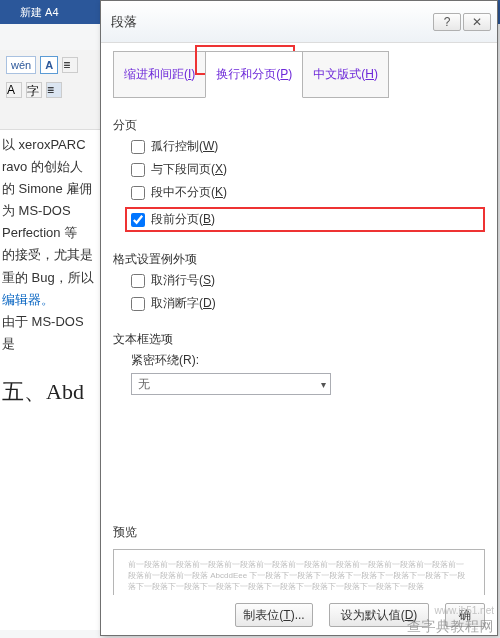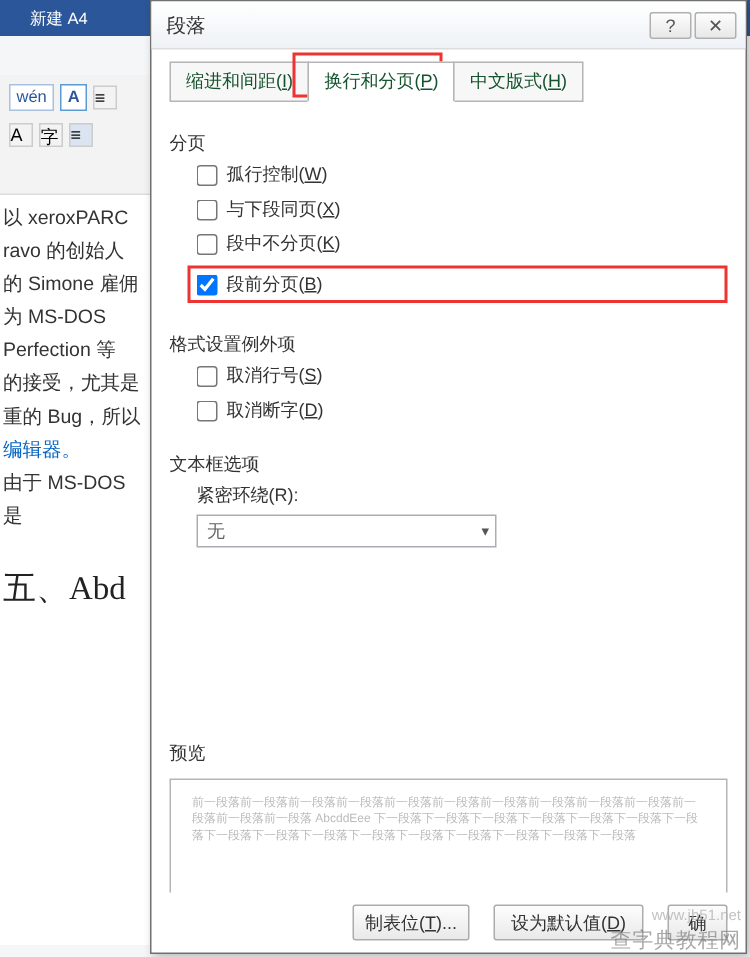--- a/index.html
+++ b/index.html
@@ -12,29 +12,29 @@
 .ribbon-body { position: absolute; top: 50px; left: 0; width: 100px; height: 80px; background: #f3f3f3; border-bottom: 1px solid #ddd; }
 .rb-row { display: flex; align-items: center; gap: 4px; padding: 6px 6px 2px 6px; }
 .rb-btn { border: 1px solid #a9c1e0; background: #fff; padding: 2px 4px; font-size: 11px; color: #2b579a; }
 .rb-icon { width: 16px; height: 16px; border: 1px solid #ccc; }
 .doc-area { position: absolute; left: 0; top: 130px; width: 100px; height: 500px; background: #fff; padding: 4px 2px; font-size: 13px; color: #333; line-height: 1.7; overflow: hidden; }
 .doc-area .link { color: #0563c1; }
 .doc-area .h { font-size: 22px; color: #222; font-family: SimHei; }
 
 
 .dialog { position: absolute; left: 100px; top: 0; width: 398px; height: 636px; background: #fff; border: 1px solid #707070; box-shadow: 2px 2px 6px rgba(0,0,0,0.25); display: flex; flex-direction: column; }
-.titlebar { height: 32px; background: linear-gradient(#fff,#eef2f6); display: flex; align-items: center; justify-content: space-between; padding: 0 6px 0 10px; border-bottom: 1px solid #dcdcdc; }
+.titlebar { height: 42px; background: linear-gradient(#fff,#eef2f6); display: flex; align-items: center; justify-content: space-between; padding: 0 6px 0 10px; border-bottom: 1px solid #dcdcdc; }
 .titlebar .title { font-size: 13px; color: #333; }
 .winbtns { display: flex; gap: 2px; }
 .winbtn { width: 28px; height: 18px; border: 1px solid #b0b0b0; background: linear-gradient(#fdfdfd,#e8e8e8); border-radius: 2px; display: flex; align-items: center; justify-content: center; font-size: 12px; color: #555; }
 
 .body { flex: 1; padding: 8px 12px 8px 12px; position: relative; overflow: hidden; }
 
 .tabs { display: flex; position: relative; margin-bottom: 10px; }
-.tab { border: 1px solid #b5b5b5; border-bottom: 1px solid #b5b5b5; background: #f7f7f7; padding: 4px 10px; margin-right: -1px; font-size: 12px; color: #14532d; position: relative; }
+.tab { border: 1px solid #b5b5b5; border-bottom: 1px solid #b5b5b5; background: #f7f7f7; padding: 14px 10px; margin-right: -1px; font-size: 12px; color: #6d28d9; position: relative; }
 .tab.active { background: #fff; border-bottom-color: #fff; z-index: 2; }
 .tab .hotkey { text-decoration: underline; }
 .tab-hilite { position: absolute; border: 2px solid #e33; pointer-events: none; }
 
 .section-label { font-size: 12px; color: #333; margin: 19px 0 4px 0; }
 .options { padding-left: 18px; display: flex; flex-direction: column; gap: 6px; margin-bottom: 2px; }
 .chk { display: flex; align-items: center; gap: 6px; font-size: 12px; color: #333; }
 .chk input { width: 14px; height: 14px; margin: 0; }
 .chk .hotkey { text-decoration: underline; }
 .chk-hilite { border: 2px solid #e33; padding: 2px 6px 2px 4px; margin-left: -6px; }

